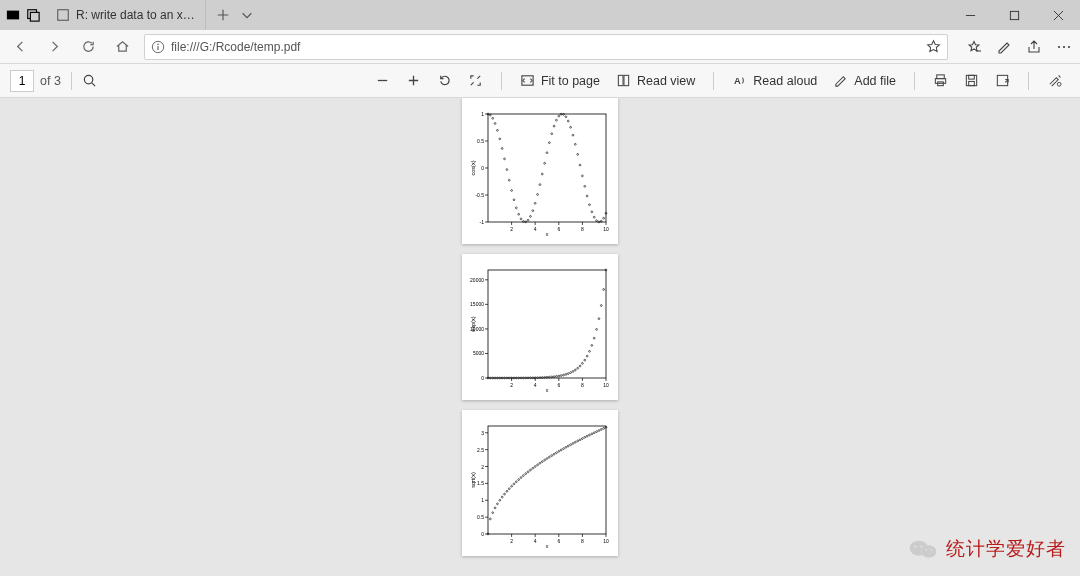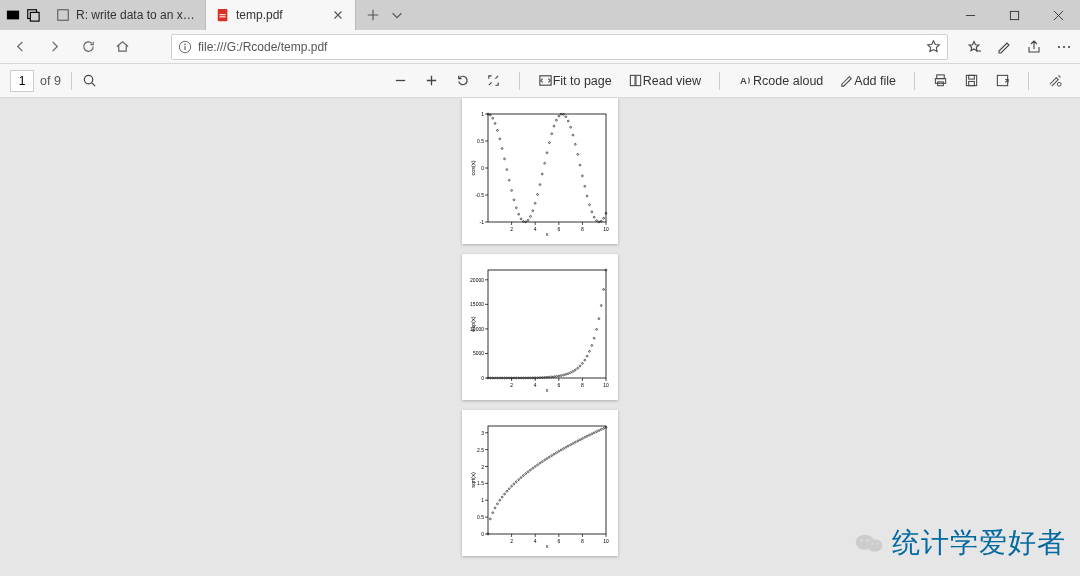--- a/index.html
+++ b/index.html
@@ -17,76 +17,65 @@
   .tab-actions { display:flex; align-items:center; gap:10px; padding:0 10px; }
   .tab-actions svg { width:14px; height:14px; color:#555; }
   .window-controls { margin-left:auto; display:flex; }
   .window-controls .wbtn { width:44px; display:flex; align-items:center; justify-content:center; color:#333; }
   .window-controls svg { width:11px; height:11px; }
 
   
   .addrbar { height:34px; background:#f7f7f7; display:flex; align-items:center; padding:0 8px; gap:10px; border-bottom:1px solid #d8d8d8; }
   .nav-btn { width:24px; height:24px; display:flex; align-items:center; justify-content:center; color:#666; }
   .nav-btn svg { width:15px; height:15px; }
-  .url-wrap { flex:1; display:flex; align-items:center; background:#fff; height:26px; border:1px solid #d0d0d0; border-radius:2px; padding:0 6px; gap:6px;margin-left:27px; }
+  .url-wrap { flex:1; display:flex; align-items:center; background:#fff; height:26px; border:1px solid #d0d0d0; border-radius:2px; padding:0 6px; gap:6px; }
   .url-wrap .info-icon { width:14px; height:14px; color:#666; flex-shrink:0; }
   .url-wrap .url { font-size:12px; color:#555; white-space:nowrap; }
   .star-icon { width:15px; height:15px; color:#444; margin-left:auto; }
   .right-icons { display:flex; gap:14px; padding-left:8px; }
   .right-icons svg { width:16px; height:16px; color:#444; }
 
   
   .pdfbar { height:34px; background:#f7f7f7; display:flex; align-items:center; padding:0 10px; font-size:12.5px; color:#333; border-bottom:1px solid #d8d8d8; }
   .pg-input { width:24px; height:22px; border:1px solid #ccc; text-align:center; font-size:12px; margin-right:6px; }
   .of-pages { color:#555; }
   .vsep { width:1px; height:18px; background:#ccc; margin:0 10px; }
   .pdf-icon { width:15px; height:15px; color:#444; }
   .pdfbar .spacer { flex:1; }
-  .pdf-btn { display:flex; align-items:center; padding:0 8px; height:100%; cursor:default; }
+  .pdf-btn { display:flex; align-items:center; gap:6px; padding:0 8px; height:100%; cursor:default; }
   .pdf-btn span { font-size:12.5px; }
 
   
   .content { position:absolute; top:98px; left:0; right:0; bottom:0; background:#e6e6e6; display:flex; flex-direction:column; align-items:center; padding-top:0; gap:10px; overflow:hidden; }
   .page { width:156px; background:#fff; box-shadow:0 1px 3px rgba(0,0,0,0.25); padding:10px 8px 6px 8px; }
   .plot { position:relative; }
   .plot svg { display:block; }
 
   
-  .watermark { position:absolute; right:14px; bottom:14px; display:flex; align-items:center; gap:8px; color:#0369a1; font-size:28px; font-weight:500; letter-spacing:1px; }
+  .watermark { position:absolute; right:14px; bottom:14px; display:flex; align-items:center; gap:8px; color:#b91c1c; font-size:19px; font-weight:500; letter-spacing:1px; }
   .wm-icon { width:30px; height:24px; }
 </style>
 </head>
 <body>
 
 <div class="tabstrip">
   <div class="taskbar-icons">
     <svg class="tb-icon" viewBox="0 0 16 16">
         <rect x="1" y="3" width="14" height="10" fill="#000"></rect>
       </svg>
     <svg class="tb-icon" viewBox="0 0 16 16">
         <rect x="2" y="2" width="10" height="10" fill="none" stroke="#000" stroke-width="1.3"></rect>
         <rect x="5" y="5" width="10" height="10" fill="#cfcfcf" stroke="#000" stroke-width="1.3"></rect>
       </svg>
   </div>
   <div class="tab">
     <svg class="favicon" viewBox="0 0 16 16">
         <rect x="2" y="2" width="12" height="12" fill="none" stroke="#555" stroke-width="1.2"></rect>
       </svg>
     <span class="tlabel">R: write data to an xlsx file</span>
-  </div>
-  <div class="tab active">
-    <svg class="favicon" viewBox="0 0 16 16">
-        <rect x="2" y="1" width="11" height="14" rx="1" fill="#d93025"></rect>
-        <rect x="4" y="7" width="7" height="1.2" fill="#fff"></rect>
-        <rect x="4" y="9.5" width="7" height="1.2" fill="#fff"></rect>
-      </svg>
-    <span class="tlabel">temp.pdf</span>
-    <svg class="tclose" viewBox="0 0 16 16">
-        <path d="M4 4l8 8M12 4l-8 8" stroke="currentColor" stroke-width="1.3"></path>
-      </svg>
   </div>
   <div class="tab-actions">
     <svg viewBox="0 0 16 16">
         <path d="M8 2v12M2 8h12" stroke="currentColor" stroke-width="1.3"></path>
       </svg>
     <svg viewBox="0 0 16 16">
         <path d="M3 6l5 5 5-5" fill="none" stroke="currentColor" stroke-width="1.3"></path>
       </svg>
   </div>
   <div class="window-controls">
@@ -154,21 +143,21 @@
     <svg viewBox="0 0 16 16">
         <circle cx="3" cy="8" r="1.1" fill="currentColor"></circle>
         <circle cx="8" cy="8" r="1.1" fill="currentColor"></circle>
         <circle cx="13" cy="8" r="1.1" fill="currentColor"></circle>
       </svg>
   </div>
 </div>
 
 <div class="pdfbar">
   <input class="pg-input" value="1" style="">
-  <span class="of-pages">of 9</span>
+  <span class="of-pages">of 3</span>
   <div class="vsep"></div>
   <svg class="pdf-icon" viewBox="0 0 16 16">
       <circle cx="7" cy="7" r="4.5" fill="none" stroke="currentColor" stroke-width="1.3"></circle>
       <path d="M10.5 10.5L14 14" stroke="currentColor" stroke-width="1.3"></path>
     </svg>
   <div class="spacer"></div>
   <div class="pdf-btn">
       <svg class="pdf-icon" viewBox="0 0 16 16">
         <path d="M3 8h10" stroke="currentColor" stroke-width="1.4"></path>
       </svg>
@@ -202,21 +191,21 @@
         <rect x="8.5" y="2.5" width="5" height="11" fill="none" stroke="currentColor" stroke-width="1.1"></rect>
       </svg>
     <span>Read view</span>
   </div>
   <div class="vsep"></div>
   <div class="pdf-btn">
     <svg class="pdf-icon" viewBox="0 0 16 16">
         <text x="2" y="12" font-size="10" font-weight="600" fill="currentColor">A</text>
         <path d="M11 5c1.4 1 1.4 5 0 6" fill="none" stroke="currentColor" stroke-width="1.1"></path>
       </svg>
-    <span>Rcode aloud</span>
+    <span>Read aloud</span>
   </div>
   <div class="pdf-btn">
     <svg class="pdf-icon" viewBox="0 0 16 16">
         <path d="M3 12l8-8 2 2-8 8H3v-2z" fill="none" stroke="currentColor" stroke-width="1.1"></path>
       </svg>
     <span>Add file</span>
   </div>
   <div class="vsep"></div>
   <div class="pdf-btn">
       <svg class="pdf-icon" viewBox="0 0 16 16">

